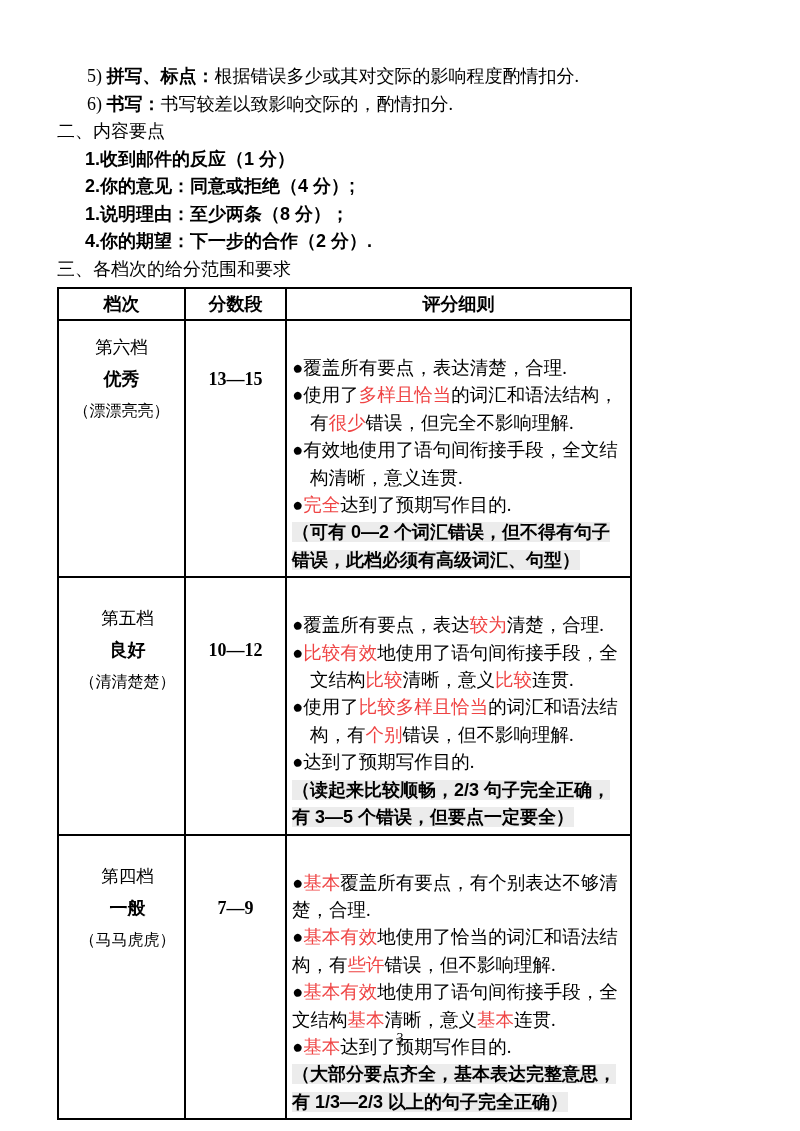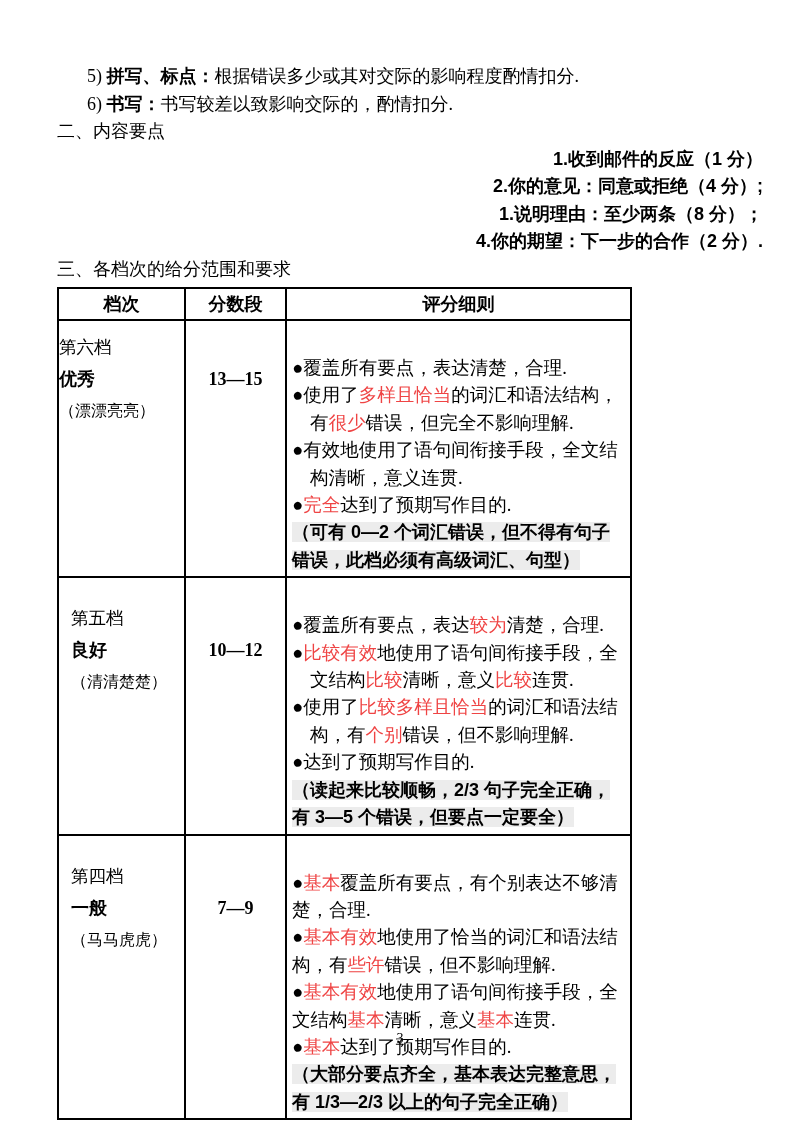--- a/index.html
+++ b/index.html
@@ -12,21 +12,21 @@
     color:#000;
     overflow:hidden;
   }
   
   .intro {
     position:absolute; left:57px; top:63px; width:706px;
     font-size:18px; line-height:27.5px;
   }
   .intro-line { white-space:nowrap; }
   .intro-line.ind-num  { padding-left:30px; }
-  .intro-line.ind-item { padding-left:28px;text-align:right; }
+  .intro-line.ind-item { padding-left:28px; }
   .run-bold {
     font-weight:bold;
     font-family:"Liberation Sans","DejaVu Sans",sans-serif;
   }
   
   .rubric {
     position:absolute; left:57px; top:287px; width:575px;
     border:2px solid #000;
     box-sizing:border-box;
   }
@@ -38,21 +38,21 @@
   .trow:last-child { border-bottom:none; }
   .tcell { border-right:2px solid #000; box-sizing:border-box; }
   .tcell:last-child { border-right:none; }
   .thead-row .tcell {
     height:30px; line-height:30px;
     text-align:center;
     font-weight:bold;
     font-family:"Liberation Sans","DejaVu Sans",sans-serif;
     font-size:18px;
   }
-  .level-cell { text-align:left; font-size:17.5px; line-height:32px; }
+  .level-cell { text-align:center; font-size:17.5px; line-height:32px; }
   .score-cell {
     text-align:center; font-weight:bold; font-size:18px;
     font-family:"Liberation Serif","DejaVu Serif",serif;
   }
   .level-name {
     font-weight:bold;
     font-family:"Liberation Sans","DejaVu Sans",sans-serif;
     font-size:18px;
   }
   .level-nick { font-size:16px; }

